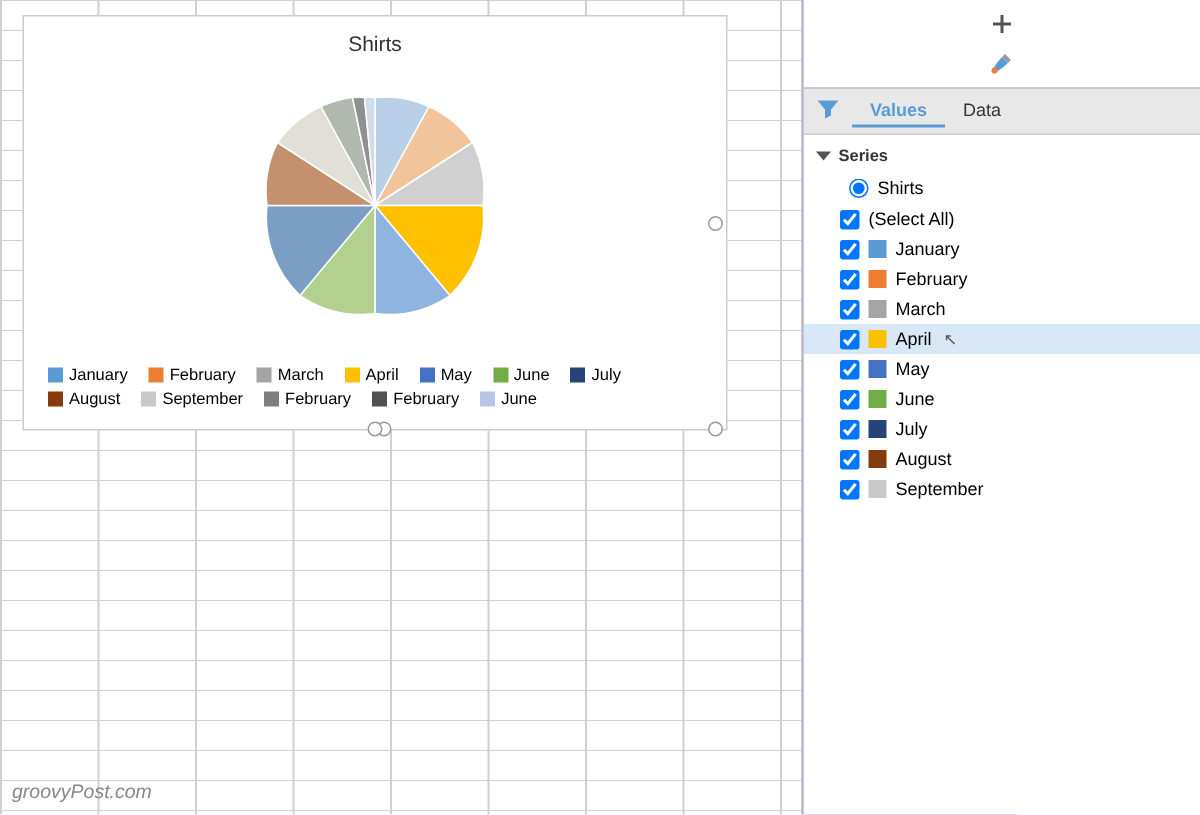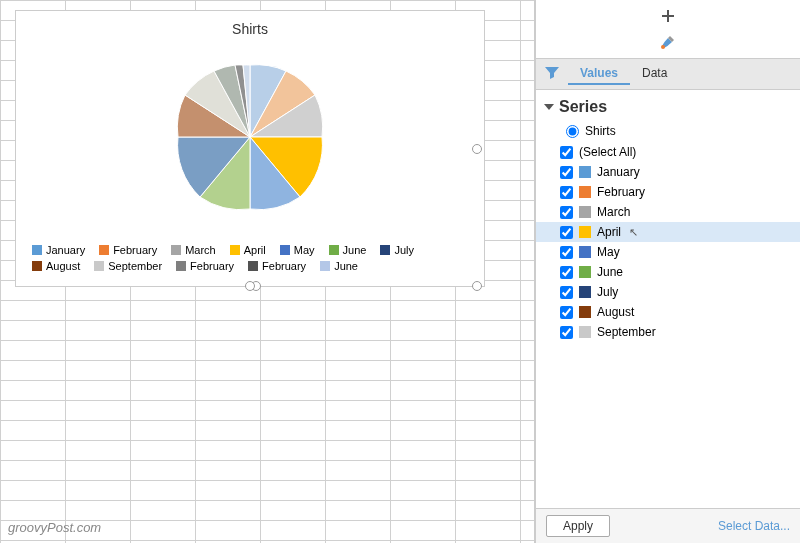--- a/index.html
+++ b/index.html
@@ -169,21 +169,21 @@
       flex: 1;
       overflow-y: auto;
       background: #fff;
       padding: 4px 0;
     }
 
     .filter-section-header {
       display: flex;
       align-items: center;
       padding: 4px 8px;
-      font-size: 16px;
+      font-size: 11px;
       color: #333;
       font-weight: 600;
       cursor: pointer;
     }
 
     .triangle {
       width: 0;
       height: 0;
       border-left: 5px solid transparent;
       border-right: 5px solid transparent;
@@ -493,21 +493,17 @@
         </div>
 
         <div class="filter-item">
           <input type="checkbox" checked="" style="">
           <span class="color-swatch" style="background:#c9c9c9;"></span>
           <span>September</span>
         </div>
 
       </div>
 
-      <div class="bottom-bar">
-        <button class="apply-btn">Apply</button>
-        <a class="select-data-link" href="#">Select Data...</a>
-      </div>
 
     </div>
   </div>
 
 </div>
 
 </body></html>

